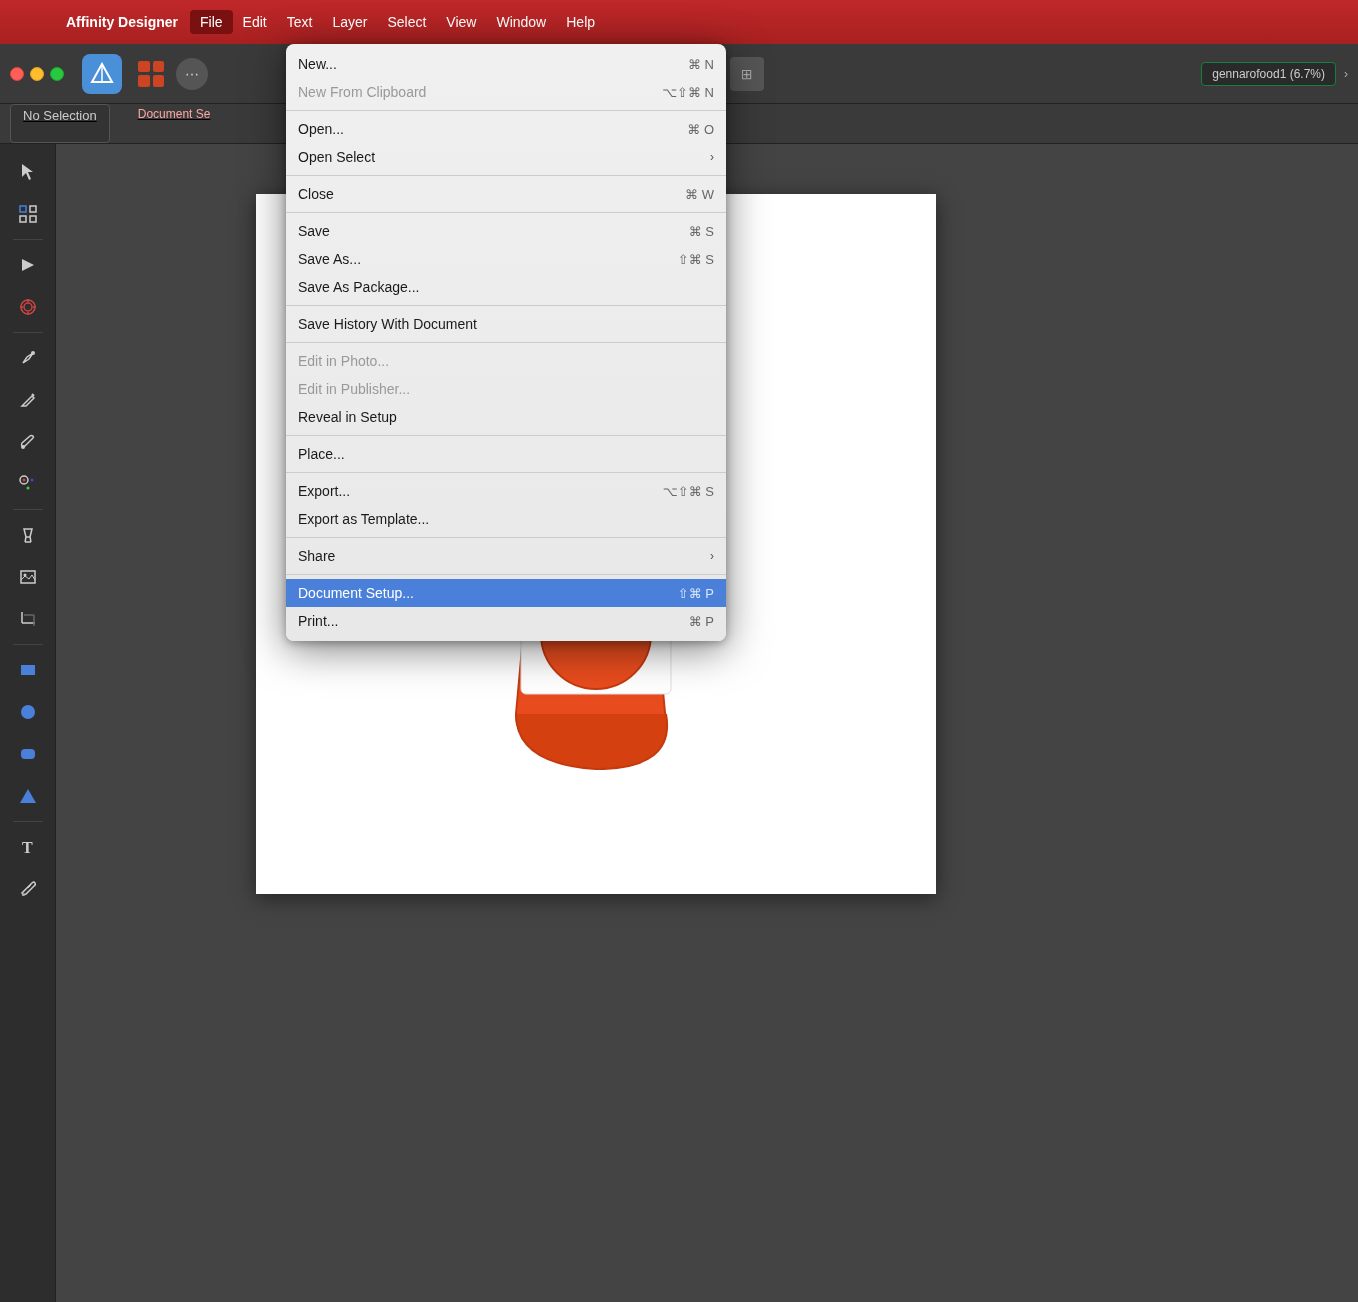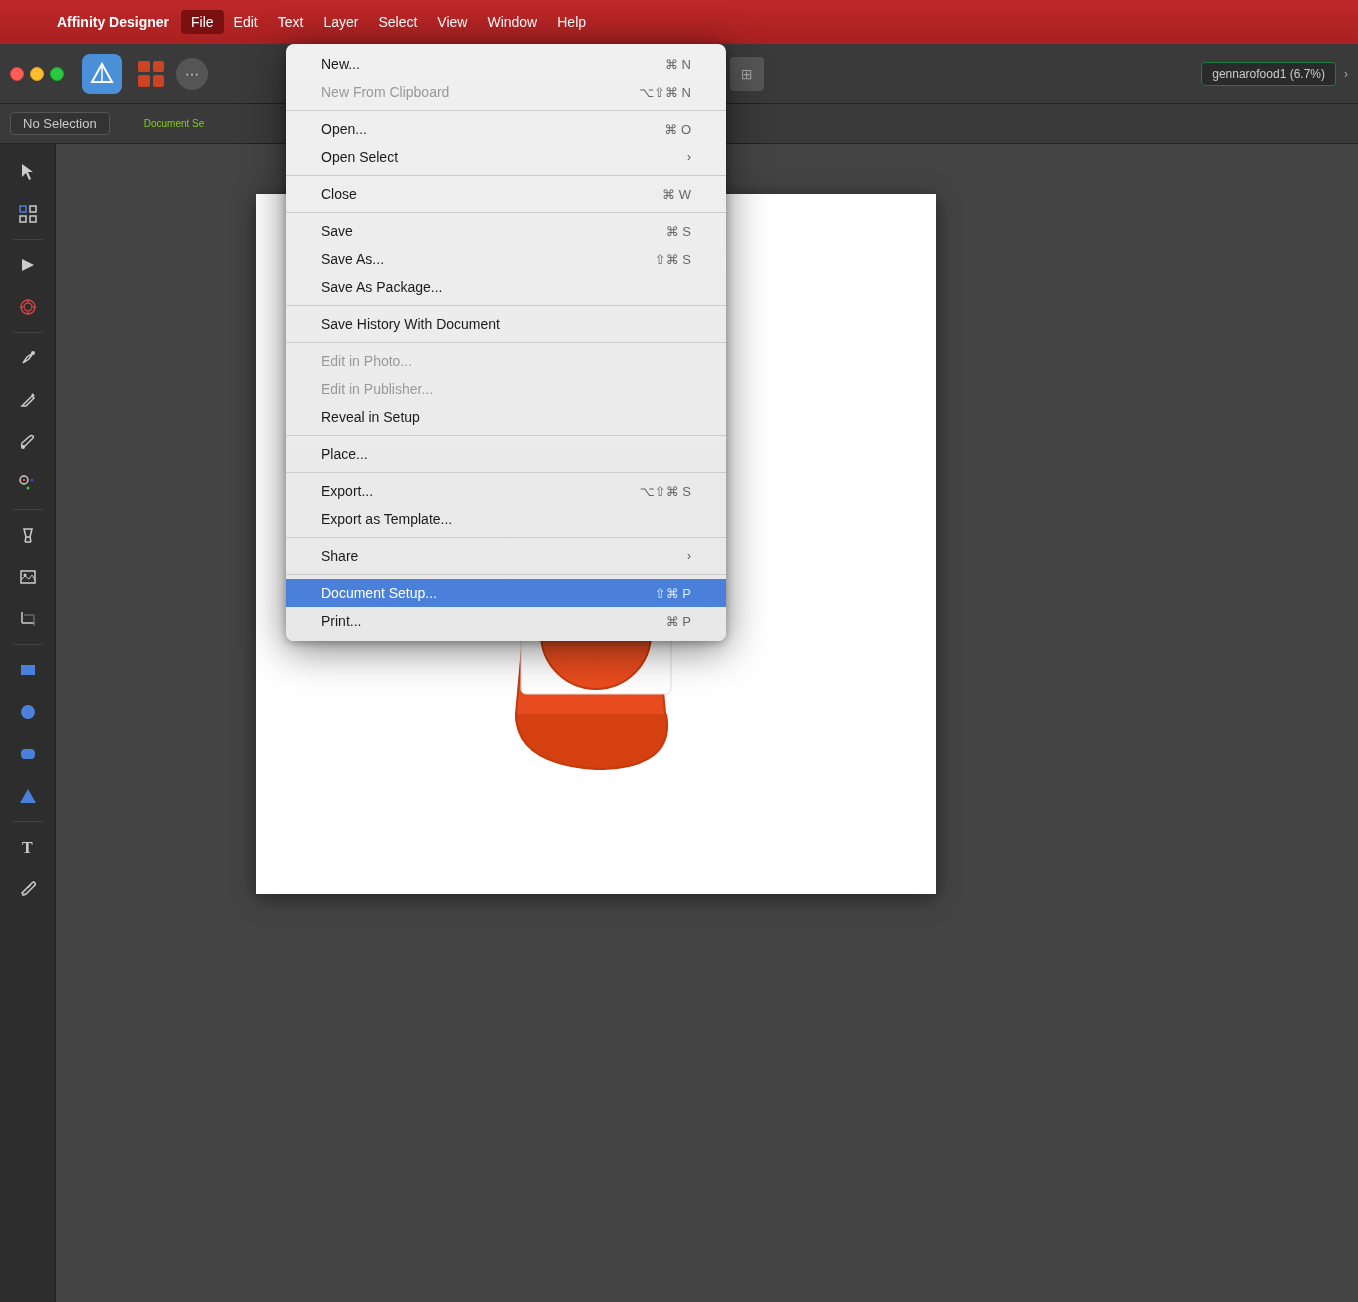--- a/index.html
+++ b/index.html
@@ -12,21 +12,21 @@
       position: relative;
     }
 
     
     .menubar {
       width: 100%;
       height: 44px;
       background: linear-gradient(180deg, #c0282a 0%, #a82020 100%);
       display: flex;
       align-items: center;
-      padding: 0 11px;
+      padding: 0 20px;
       position: relative;
       z-index: 100;
     }
     .menubar-apple {
       width: 32px;
       height: 44px;
       display: flex;
       align-items: center;
       justify-content: center;
       color: white;
@@ -98,36 +98,36 @@
       border-radius: 4px;
       border: 1px solid #15803d;
     }
 
     
     .contextbar {
       width: 100%;
       height: 40px;
       background: #3a3a3a;
       display: flex;
-      align-items: center;
       padding: 0 10px;
-      gap: 20px;
+      gap: 14px;
       border-bottom: 1px solid #222;
+      text-decoration: underline;
     }
     .contextbar-label {
       color: #ccc;
       font-size: 13px;
       padding: 3px 12px;
       background: #333;
       border: 1px solid #555;
       border-radius: 4px;
     }
     .contextbar-tab {
-      color: #84cc16;
-      font-size: 10px;
+      color: #fca5a5;
+      font-size: 12px;
       padding: 3px 14px;
       border-radius: 4px;
       cursor: pointer;
     }
 
     
     .main-layout {
       display: flex;
       width: 100%;
       height: calc(1302px - 44px - 60px - 40px);
@@ -191,21 +191,21 @@
       border-radius: 8px;
       box-shadow: 0 8px 40px rgba(0,0,0,0.5), 0 2px 8px rgba(0,0,0,0.3);
       z-index: 1000;
       padding: 6px 0;
       overflow: hidden;
     }
     .menu-item {
       display: flex;
       align-items: center;
       justify-content: space-between;
-      padding: 6px 35px;
+      padding: 6px 12px;
       cursor: pointer;
       font-size: 14px;
       color: #1a1a1a;
       min-height: 28px;
     }
     .menu-item.highlighted {
       background: #4a80d9;
       color: white;
       text-align: center;
     }

